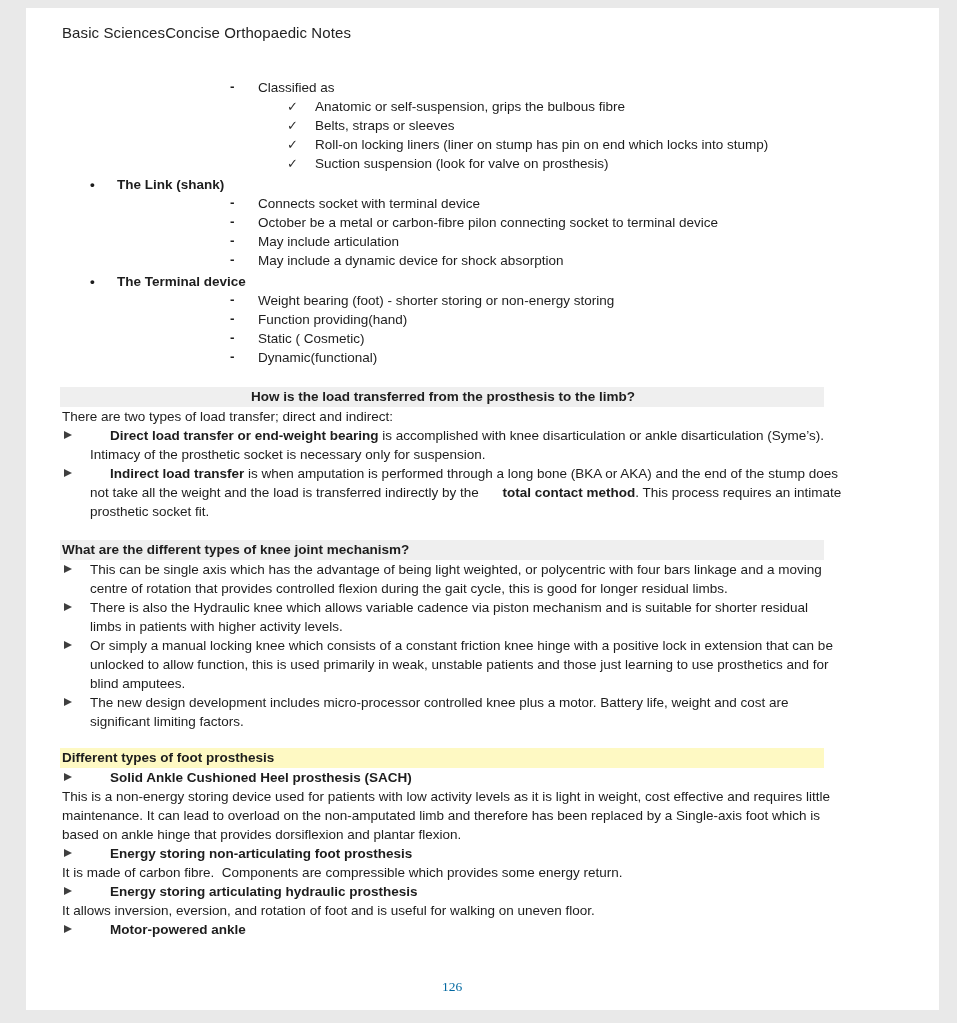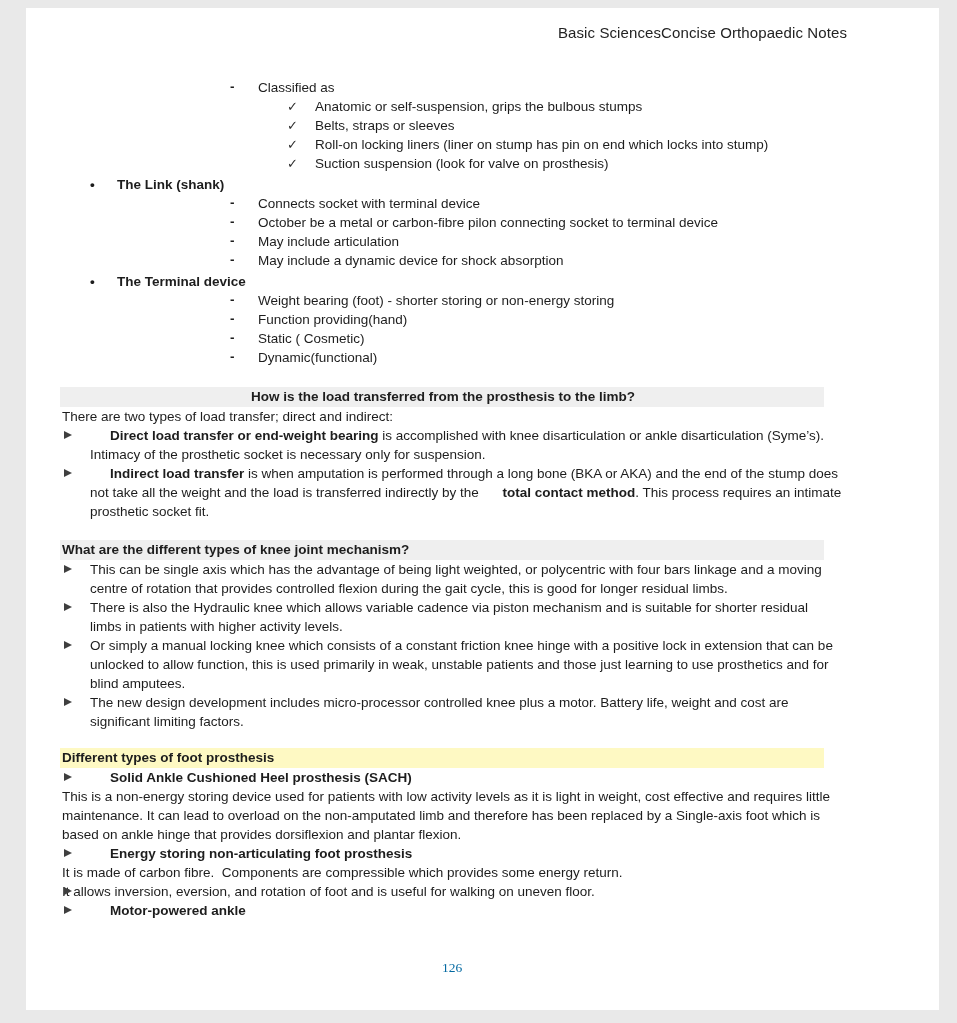--- a/index.html
+++ b/index.html
@@ -8,24 +8,23 @@
     background:#e9e9e9;
     font-family:"Liberation Sans", sans-serif;
     position:relative;
   }
   .page {
     position:absolute; left:26px; top:8px; right:18px; bottom:13px;
     background:#ffffff;
   }
   .inner { padding:16px 0 0 36px; }
   .doc-header {
-    display:flex; justify-content:flex-end; align-items:baseline;
+    display:flex; justify-content:flex-start; align-items:baseline;
     width:761px; font-size:15px; color:#232323; letter-spacing:0.1px;
     margin-bottom:37px;
-    margin-left:24px;
   }
   .content {
     width:780px; font-size:13.5px; line-height:19px; color:#1d1d1d;
   }
   .heading {
     background:#efefef; font-weight:700; width:762px;
     margin-left:-2px; padding:1px 0 1px 2px; line-height:18px;
   }
   .para { white-space:pre-wrap; }
   .item { position:relative; }
@@ -55,21 +54,21 @@
 <div class="page" style="background: rgb(255, 255, 255);">
   <div class="inner">
 
     <div class="doc-header">
       <span>Basic Sciences</span>
       <span>Concise Orthopaedic Notes</span>
     </div>
 
     <div class="content" style="color: rgb(29, 29, 29);">
         <div class="item dash-item"><span class="dash-glyph">-</span><span>Classified as</span></div>
-        <div class="item check-item"><span class="check-glyph">✓</span><span>Anatomic or self-suspension, grips the bulbous stumps</span></div>
+        <div class="item check-item"><span class="check-glyph">✓</span><span>Anatomic or self-suspension, grips the bulbous fibre</span></div>
         <div class="item check-item"><span class="check-glyph">✓</span><span>Belts, straps or sleeves</span></div>
         <div class="item check-item"><span class="check-glyph">✓</span><span>Roll-on locking liners (liner on stump has pin on end which locks into stump)</span></div>
         <div class="item check-item"><span class="check-glyph">✓</span><span>Suction suspension (look for valve on prosthesis)</span></div>
         <div class="item bullet-item"><span class="round-bullet">•</span><span>The Link (shank)</span></div>
         <div class="item dash-item"><span class="dash-glyph">-</span><span>Connects socket with terminal device</span></div>
         <div class="item dash-item"><span class="dash-glyph">-</span><span>October be a metal or carbon-fibre pilon connecting socket to terminal device</span></div>
         <div class="item dash-item"><span class="dash-glyph">-</span><span>May include articulation</span></div>
         <div class="item dash-item"><span class="dash-glyph">-</span><span>May include a dynamic device for shock absorption</span></div>
         <div class="item bullet-item"><span class="round-bullet">•</span><span>The Terminal device</span></div>
         <div class="item dash-item"><span class="dash-glyph">-</span><span>Weight bearing (foot) - shorter storing or non-energy storing</span></div>
@@ -86,21 +85,21 @@
         <div class="item arrow-item"><span class="arrow-glyph"></span><span><span>This can be single axis which has the advantage of being light weighted, or polycentric with four bars linkage and a moving centre of rotation that provides controlled flexion during the gait cycle, this is good for longer residual limbs.</span></span></div>
         <div class="item arrow-item"><span class="arrow-glyph"></span><span><span>There is also the Hydraulic knee which allows variable cadence via piston mechanism and is suitable for shorter residual limbs in patients with higher activity levels.</span></span></div>
         <div class="item arrow-item"><span class="arrow-glyph"></span><span><span>Or simply a manual locking knee which consists of a constant friction knee hinge with a positive lock in extension that can be unlocked to allow function, this is used primarily in weak, unstable patients and those just learning to use prosthetics and for blind amputees.</span></span></div>
         <div class="item arrow-item"><span class="arrow-glyph"></span><span><span>The new design development includes micro-processor controlled knee plus a motor. Battery life, weight and cost are significant limiting factors.</span></span></div>
         <div class="spacer" style="height: 17px;"></div>
         <div class="heading" style="background: #fef9c3;">Different types of foot prosthesis</div>
         <div class="item arrow-item"><span class="arrow-glyph"></span><span><span class="b">Solid Ankle Cushioned Heel prosthesis (SACH)</span></span></div>
         <div class="para"><span>This is a non-energy storing device used for patients with low activity levels as it is light in weight, cost effective and requires little maintenance. It can lead to overload on the non-amputated limb and therefore has been replaced by a Single-axis foot which is based on ankle hinge that provides dorsiflexion and plantar flexion.</span></div>
         <div class="item arrow-item"><span class="arrow-glyph"></span><span><span class="b">Energy storing non-articulating foot prosthesis</span></span></div>
         <div class="para"><span>It is made of carbon fibre.  Components are compressible which provides some energy return.</span></div>
-        <div class="item arrow-item"><span class="arrow-glyph"></span></div>
+        <div class="item arrow-item"><span class="arrow-glyph"></span><span><span class="b">Energy storing articulating hydraulic prosthesis</span></span></div>
         <div class="para"><span>It allows inversion, eversion, and rotation of foot and is useful for walking on uneven floor.</span></div>
         <div class="item arrow-item"><span class="arrow-glyph"></span><span><span class="b">Motor-powered ankle</span></span></div>
       </div>
 
     <div class="doc-footer">
       <span>126</span>
     </div>
 
   </div>
 </div>

